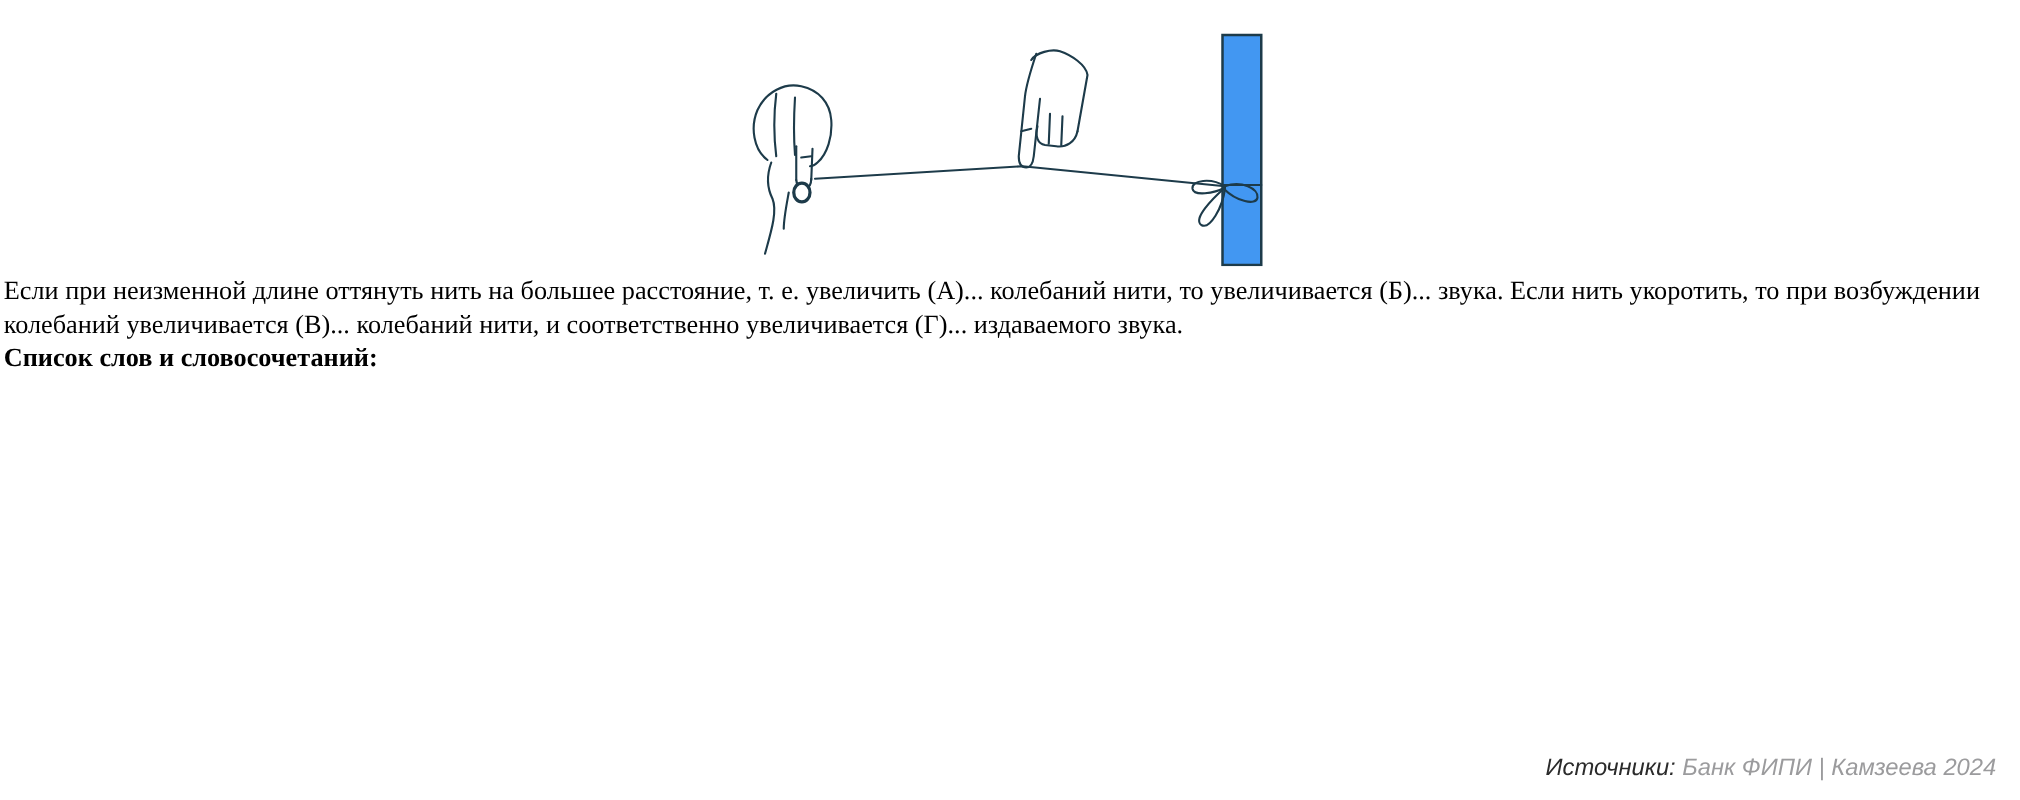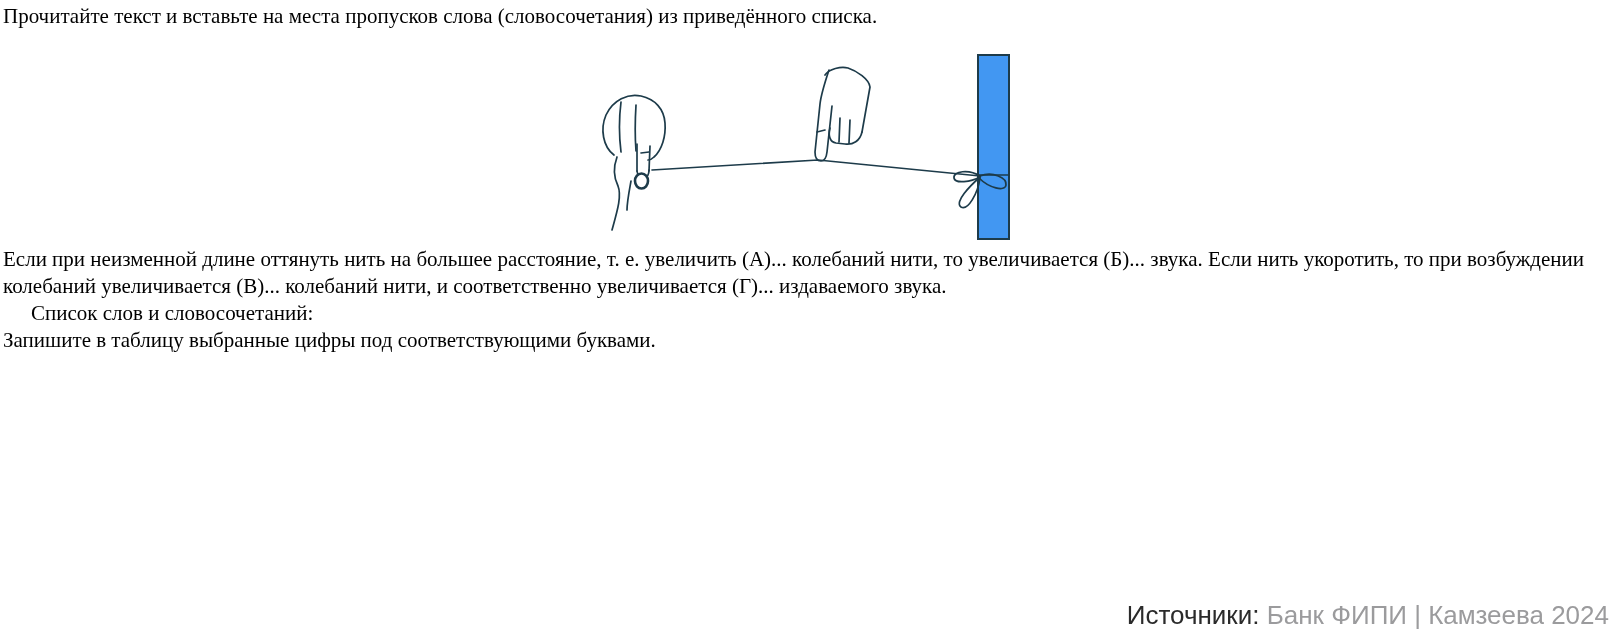--- a/index.html
+++ b/index.html
@@ -10,58 +10,58 @@
     background: #ffffff;
     overflow: hidden;
     box-sizing: border-box;
     padding: 3px 3px 0 3px;
     font-family: "Liberation Serif", "DejaVu Serif", serif;
     font-size: 21px;
     line-height: 27px;
     color: #000000;
   }
   .para { margin: 0; }
-  .bold { font-weight: normal; margin-left: 28px; }
+  .bold { font-weight: bold; }
   .figure-wrap {
     position: relative;
     height: 216px;
   }
   .figure-svg {
     position: absolute;
     left: 554px;
     top: 10px;
     width: 460px;
     height: 200px;
   }
   .word-list .list-item { margin: 0; }
   .footer {
     position: absolute;
     top: 603px;
-    right: 7px;
+    right: 19px;
     font-family: "Liberation Sans", "DejaVu Sans", sans-serif;
-    font-size: 26px;
+    font-style: italic;
+    font-size: 19px;
     line-height: 24px;
     white-space: nowrap;
   }
   .footer .src-label { color: #2b2b2b; }
   .footer .src-value { color: #9b9b9d; }
   .ink {
     fill: none;
     stroke: #1d3b4a;
     stroke-width: 1.7;
     stroke-linecap: round;
     stroke-linejoin: round;
   }
 </style>
 </head>
 <body>
 
 <div class="page">
 
-  <p class="para">Прочитайте текст и вставьте на места пропусков слова (словосочетания) из приведённого списка.</p>
 
   <div class="figure-wrap">
     <svg class="figure-svg" viewBox="0 0 460 200">
 
       <rect x="421" y="15" width="31" height="184" stroke="#1d3b4a" stroke-width="2" fill="#4297f2"></rect>
 
       <path class="ink" d="M421,135 H452"></path>
 
       <path class="ink" d="M95,130 L261,120 L423,136" stroke-width="1.6"></path>
 
@@ -92,20 +92,19 @@
         <path class="ink" d="M293,80 L292,103"></path>
         <path class="ink" d="M260,92 L268,90"></path>
       </g>
     </svg>
   </div>
 
   <p class="para">Если при неизменной длине оттянуть нить на большее расстояние, т. е. увеличить (А)... колебаний нити, то увеличивается (Б)... звука. Если нить укоротить, то при возбуждении колебаний увеличивается (В)... колебаний нити, и соответственно увеличивается (Г)... издаваемого звука.</p>
   <p class="para bold">Список слов и словосочетаний:</p>
 
 
-  <p class="para">Запишите в таблицу выбранные цифры под соответствующими буквами.</p>
 
   <div class="footer">
     <span class="src-label">Источники:</span>
     <span class="src-value">Банк ФИПИ | Камзеева 2024</span>
   </div>
 
 </div>
 
 </body></html>

